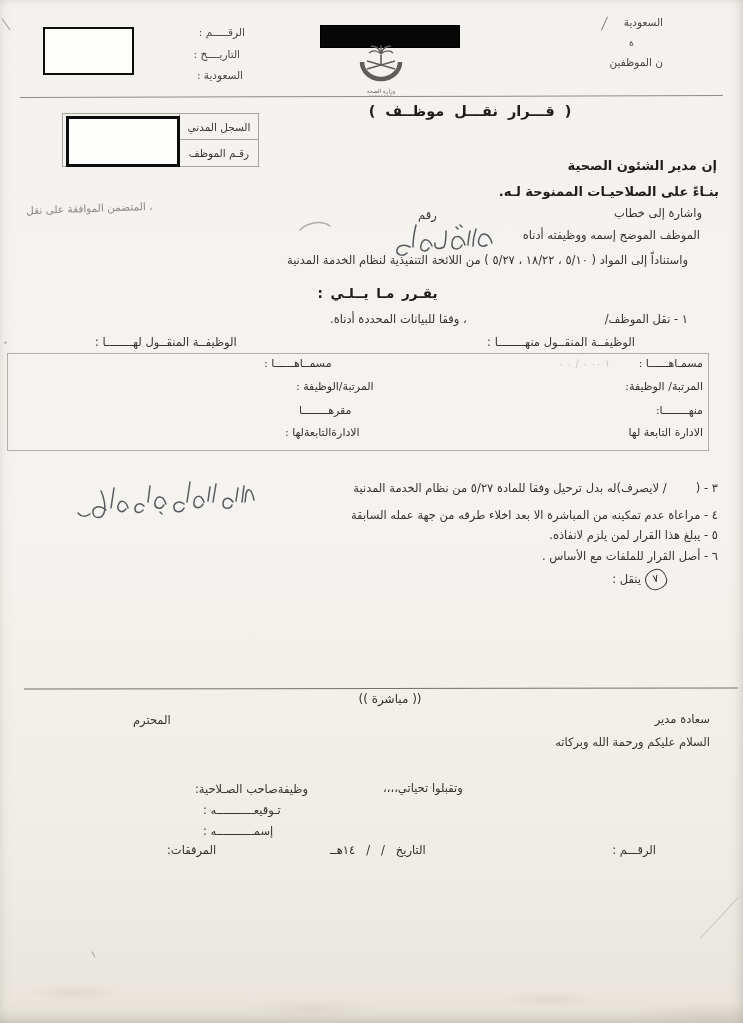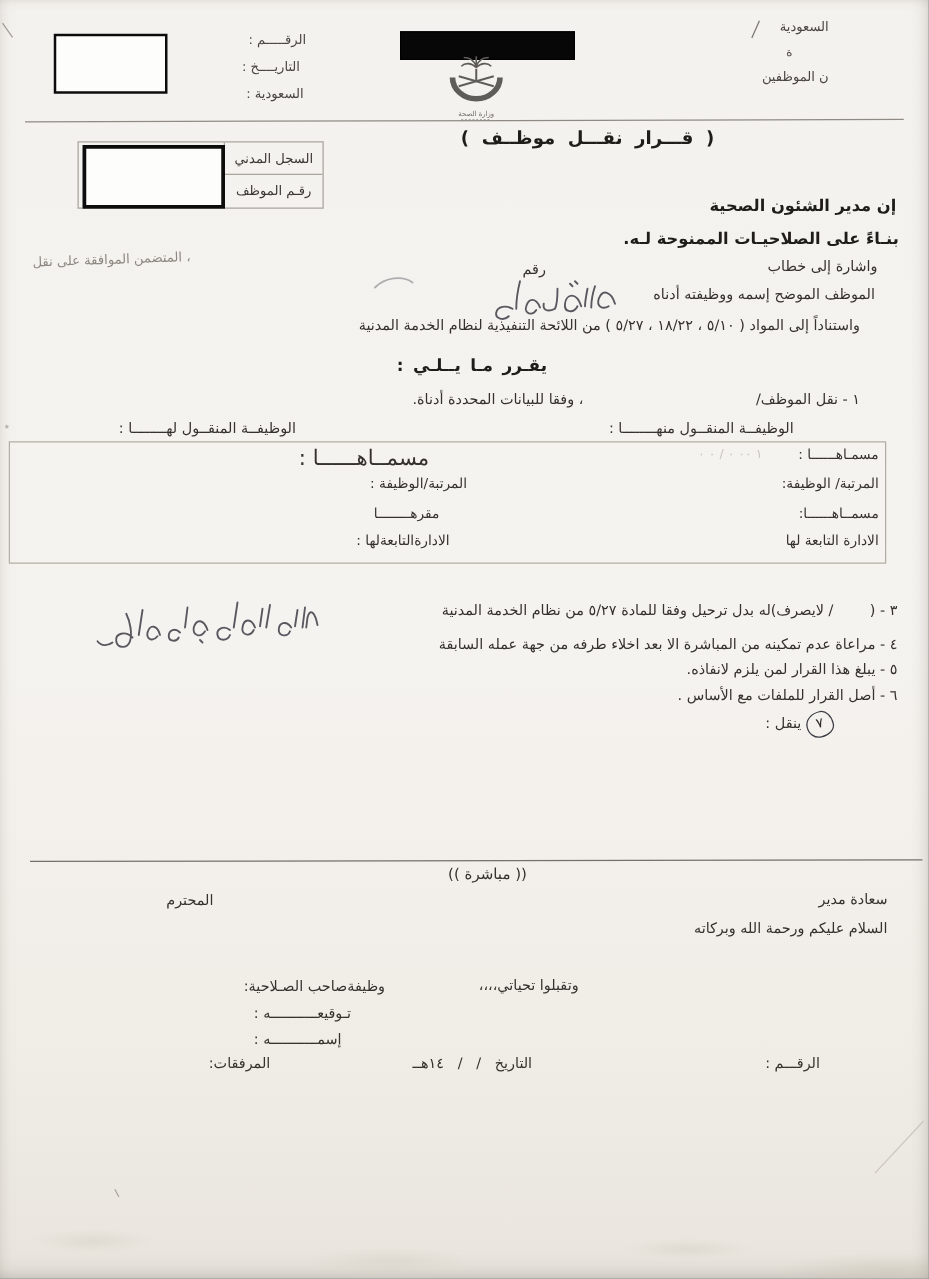--- a/index.html
+++ b/index.html
@@ -110,24 +110,24 @@
   <div class="abs t" style="left:330px;top:312px;">، وفقا للبيانات المحددة أدناة.</div>
   <div class="abs t" style="right:108px;top:335px;">الوظيفــة المنقــول منهــــــــا :</div>
   <div class="abs t" style="left:95px;top:335px;">الوظيفــة المنقــول لهــــــــا :</div>
 
   <div class="abs t vfaint" style="left:3px;top:337px;font-size:9px;">٭</div>
 
   <div class="abs tbl" style="left:7px;top:353px;width:700px;height:96px;">
     <div class="abs t" style="right:5px;top:3px;font-size:11px;">مسمـاهــــــا :</div>
     <div class="abs t vfaint" style="right:98px;top:4px;font-size:10px;opacity:.7;">١ ٠٠  ٠ /  ٠ ٠</div>
     <div class="abs t" style="right:5px;top:26px;font-size:11px;">المرتبة/ الوظيفة:</div>
-    <div class="abs t" style="right:5px;top:50px;font-size:11px;">مسمــاهــــــا:</div>
+    <div class="abs t" style="right:5px;top:50px;font-size:11px;">منهــــــــا:</div>
     <div class="abs t" style="right:5px;top:72px;font-size:11px;">الادارة التابعة لها</div>
 
-    <div class="abs t" style="left:231px;top:3px;font-size:17px;text-align:right;">مسمــاهــــــا :</div>
+    <div class="abs t" style="left:256px;top:3px;font-size:11px;text-align:right;">مسمــاهــــــا :</div>
     <div class="abs t" style="left:288px;top:26px;font-size:11px;">المرتبة/الوظيفة :</div>
     <div class="abs t" style="left:291px;top:50px;font-size:11px;">مقرهــــــــا</div>
     <div class="abs t" style="left:277px;top:72px;font-size:11px;">الادارةالتابعةلها :</div>
   </div>
 
   <div class="abs t" style="right:25px;top:481px;">٣ - (&nbsp;&nbsp;&nbsp;&nbsp;&nbsp;&nbsp;&nbsp; / لايصرف)له بدل ترحيل وفقا للمادة ٥/٢٧ من نظام الخدمة المدنية</div>
 
   <svg class="abs" style="left:70px;top:474px;" width="190" height="46" viewBox="0 0 190 46" aria-label="لأن النقل بناء على طلبه">
     <path class="hw" d="M184,26 c-2,-10 -6,-14 -8,-6 l-1,8"></path>
     <path class="hw" d="M174,12 l-2,16 M168,14 l-2,13"></path>

